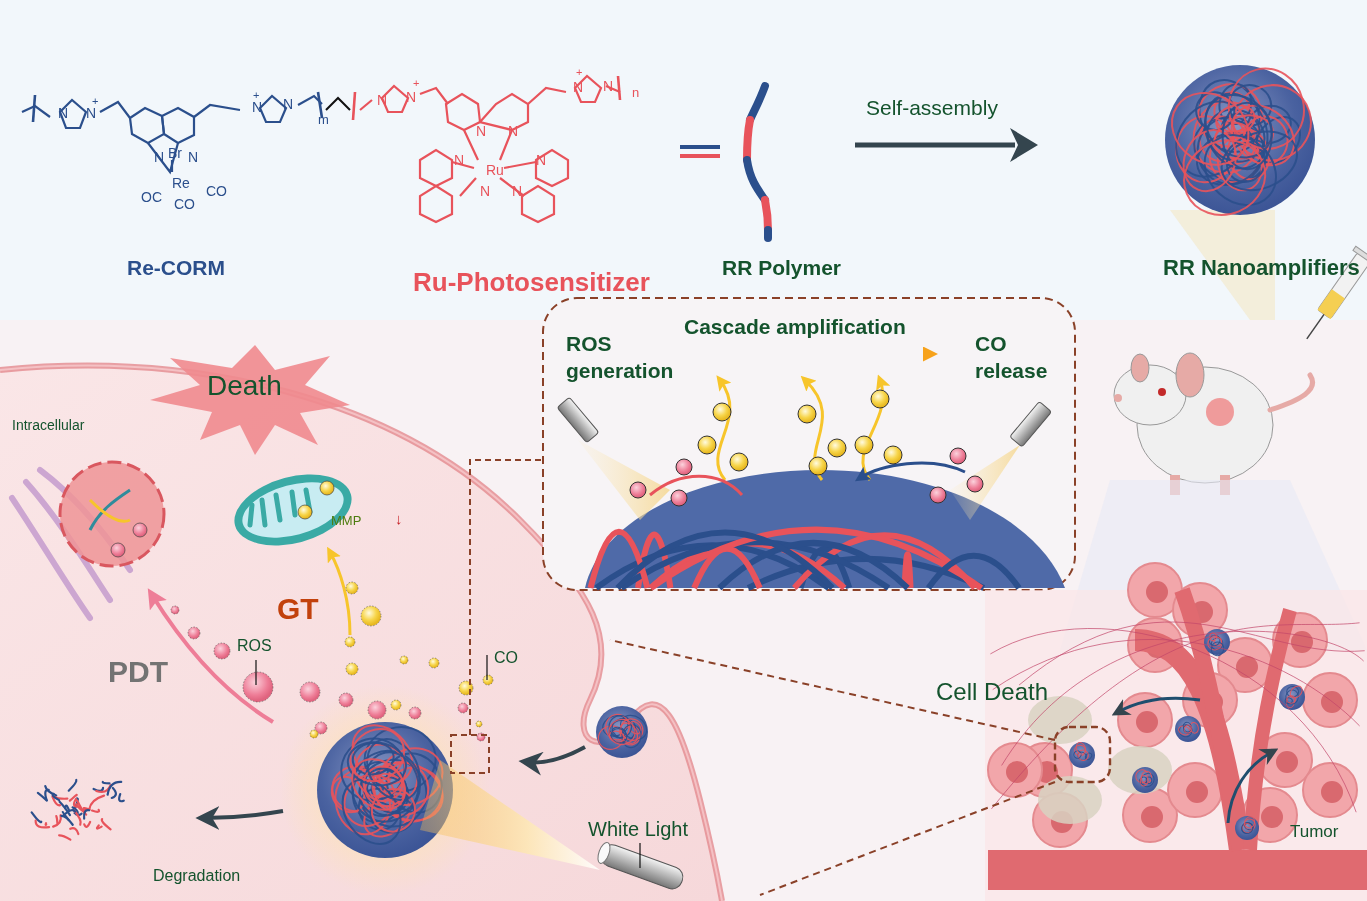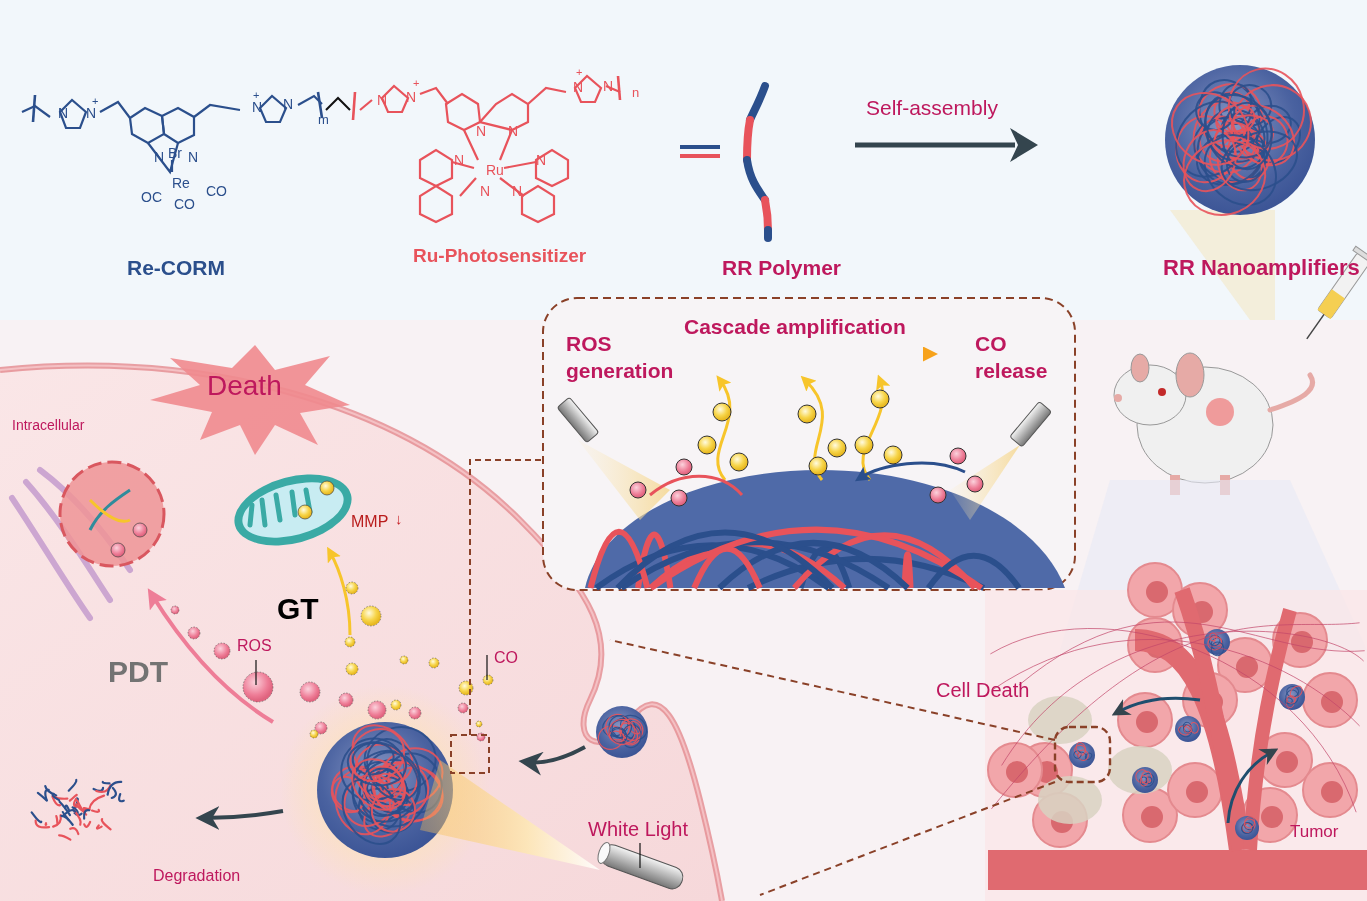--- a/index.html
+++ b/index.html
@@ -3,21 +3,21 @@
 <meta charset="utf-8">
 <style>
   html,body{margin:0;padding:0;}
   body{width:1367px;height:901px;position:relative;overflow:hidden;
        background:#f2f7fb;font-family:"Liberation Sans",sans-serif;}
   #stage{position:absolute;left:0;top:0;width:1367px;height:901px;}
   .lbl{position:absolute;white-space:nowrap;line-height:1;}
   .bold{font-weight:bold;}
   .blue{color:#2b4f8c;}
   .red{color:#e8535b;}
-  .black{color:#be185d;}
+  .black{color:#14532d;}
   .chem{font-size:14px;}
 </style>
 </head>
 <body>
 
 <svg id="stage" width="1367" height="901" viewBox="0 0 1367 901">
   <defs>
     <radialGradient id="npGrad" cx="45%" cy="40%" r="60%">
       <stop offset="0%" stop-color="#8796c4"></stop>
       <stop offset="70%" stop-color="#4a62a0"></stop>
@@ -543,36 +543,36 @@
 <span class="lbl chem red" style="left:454px;top:153px">N</span>
 <span class="lbl chem red" style="left:536px;top:153px">N</span>
 <span class="lbl chem red" style="left:480px;top:184px">N</span>
 <span class="lbl chem red" style="left:512px;top:184px">N</span>
 <span class="lbl chem red" style="left:573px;top:80px">N</span>
 <span class="lbl red" style="left:576px;top:67px;font-size:11px">+</span>
 <span class="lbl chem red" style="left:603px;top:79px">N</span>
 <span class="lbl chem red" style="left:632px;top:86px;font-size:13px">n</span>
 
 <span class="lbl bold blue" style="left:127px;top:257px;font-size:21px">Re-CORM</span>
-<span class="lbl bold red" style="left:413px;top:246px;font-size:19px">Ru-Photosensitizer</span>
+<span class="lbl bold red" style="left:413px;top:269px;font-size:26px">Ru-Photosensitizer</span>
 <span class="lbl bold black" style="left:722px;top:257px;font-size:21px">RR Polymer</span>
 <span class="lbl black" style="left:866px;top:97px;font-size:21px">Self-assembly</span>
 <span class="lbl bold black" style="left:1163px;top:257px;font-size:22px">RR Nanoamplifiers</span>
 
 <span class="lbl bold black" style="left:566px;top:333px;font-size:21px">ROS</span>
 <span class="lbl bold black" style="left:566px;top:360px;font-size:21px">generation</span>
 <span class="lbl bold black" style="left:684px;top:316px;font-size:21px">Cascade amplification</span>
 <span class="lbl bold black" style="left:975px;top:333px;font-size:21px">CO</span>
 <span class="lbl bold black" style="left:975px;top:360px;font-size:21px">release</span>
 
 <span class="lbl black" style="left:207px;top:372px;font-size:28px">Death</span>
 <span class="lbl black" style="left:12px;top:418px;font-size:14px">Intracellular</span>
-<span class="lbl" style="left:351px;top:514px;font-size:16px;color:#b91c1c">MMP</span>
+<span class="lbl" style="left:331px;top:514px;font-size:13px;color:#4d7c0f">MMP</span>
 <span class="lbl" style="left:395px;top:511px;font-size:15px;color:#c8262c;font-weight:bold">↓</span>
-<span class="lbl bold" style="left:277px;top:594px;font-size:30px;color:#000000">GT</span>
+<span class="lbl bold" style="left:277px;top:594px;font-size:30px;color:#c2410c">GT</span>
 <span class="lbl bold" style="left:108px;top:657px;font-size:30px;color:#737373">PDT</span>
 <span class="lbl black" style="left:237px;top:638px;font-size:16px">ROS</span>
 <span class="lbl black" style="left:494px;top:650px;font-size:16px">CO</span>
 <span class="lbl black" style="left:153px;top:868px;font-size:16px">Degradation</span>
 <span class="lbl black" style="left:588px;top:819px;font-size:20px">White Light</span>
 
-<span class="lbl black" style="left:936px;top:680px;font-size:20px">Cell Death</span>
+<span class="lbl black" style="left:936px;top:680px;font-size:24px">Cell Death</span>
 <span class="lbl black" style="left:1290px;top:823px;font-size:17px">Tumor</span>
 
 </body></html>

